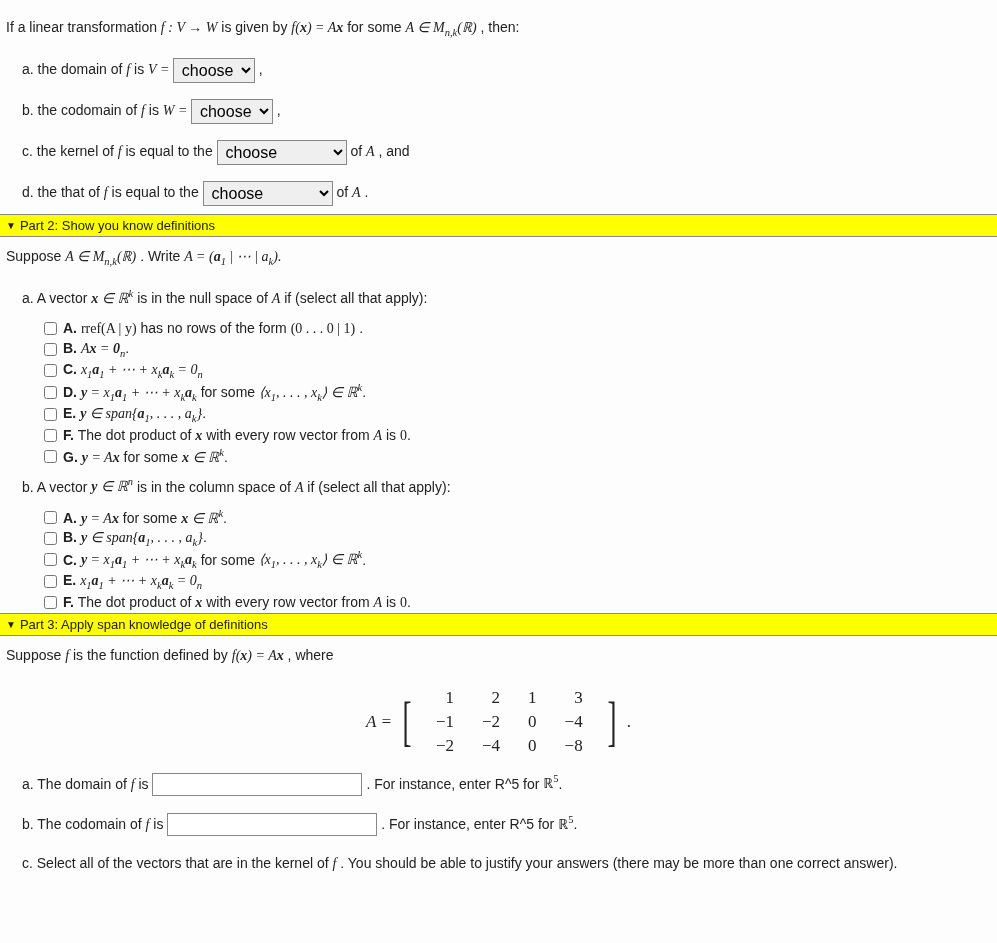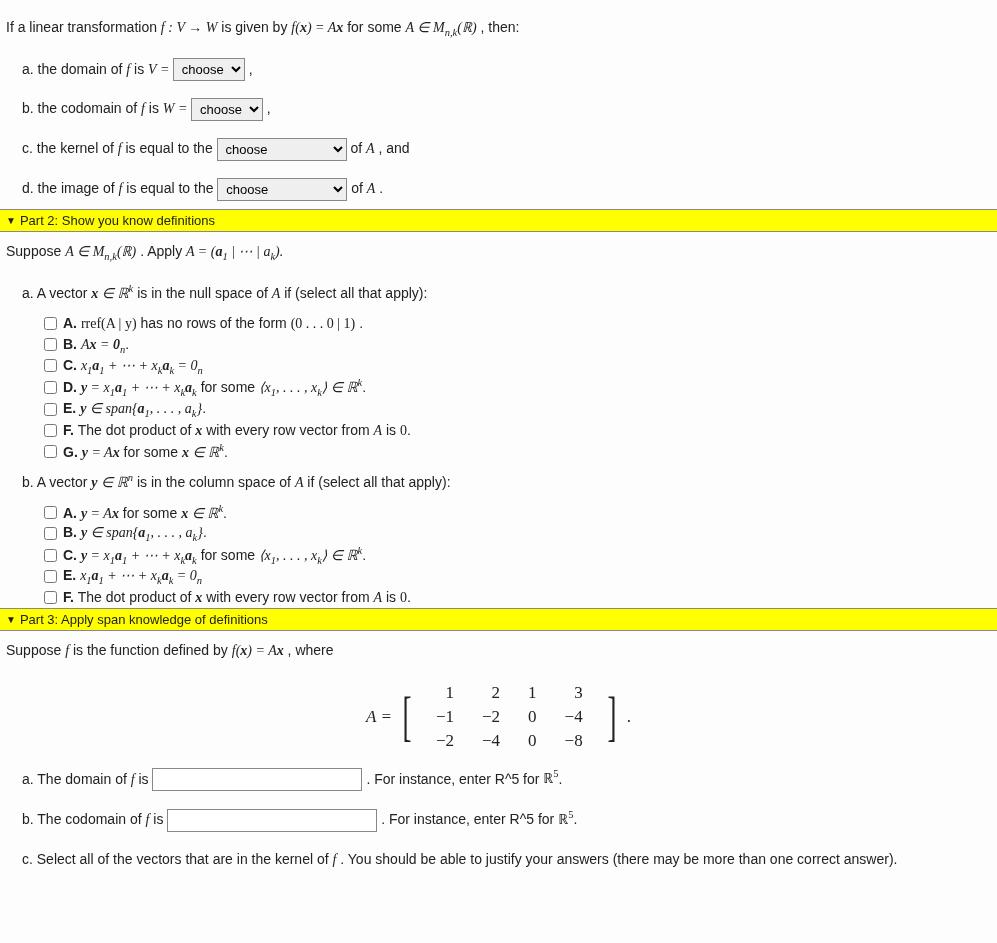--- a/index.html
+++ b/index.html
@@ -15,21 +15,21 @@
     padding: 8px 22px 8px 6px;
     line-height: 1.6;
   }
   .indent1 { padding-left: 22px; }
   .indent2 { padding-left: 40px; }
   .mathit { font-style: italic; font-family: 'Times New Roman', serif; }
   .mathrm { font-family: 'Times New Roman', serif; }
   .bold { font-weight: bold; }
   select {
     font-family: Arial, sans-serif;
-    font-size: 13px;
+    font-size: 16px;
     padding: 2px 4px;
     border: 1px solid #888;
     background: #efefef;
     vertical-align: middle;
   }
   input[type="text"] {
     font-family: Arial, sans-serif;
     font-size: 13px;
     padding: 3px 4px;
     border: 1px solid #888;
@@ -129,40 +129,40 @@
   <span> is equal to the </span>
   <select style="width:130px;">
     <option>choose</option>
   </select>
   <span> of </span>
   <span class="mathit">A</span>
   <span>, and</span>
 </div>
 
 <div class="row indent1">
-  <span>d. the image of </span>
+  <span>d. the that of </span>
   <span class="mathit">f</span>
   <span> is equal to the </span>
   <select style="width:130px;">
     <option>choose</option>
   </select>
   <span> of </span>
   <span class="mathit">A</span>
   <span>.</span>
 </div>
 
 <div class="section-bar">
   <span class="tri">▼</span>
   <span>Part 2: Show you know definitions</span>
 </div>
 
 <div class="row">
   <span>Suppose </span>
   <span class="mathit"><span>A</span> ∈ <span>M</span><sub>n,k</sub><span>(ℝ)</span></span>
-  <span>. Apply </span>
+  <span>. Write </span>
   <span class="mathit">A = (<span class="bold">a</span><sub>1</sub><span> | ⋯ | a</span><sub>k</sub><span>).</span></span>
 </div>
 
 <div class="row indent1">
   <span>a. A vector </span>
   <span class="mathit"><span class="bold">x</span> ∈ ℝ<sup>k</sup></span>
   <span> is in the null space of </span>
   <span class="mathit">A</span>
   <span> if (select all that apply):</span>
 </div>

